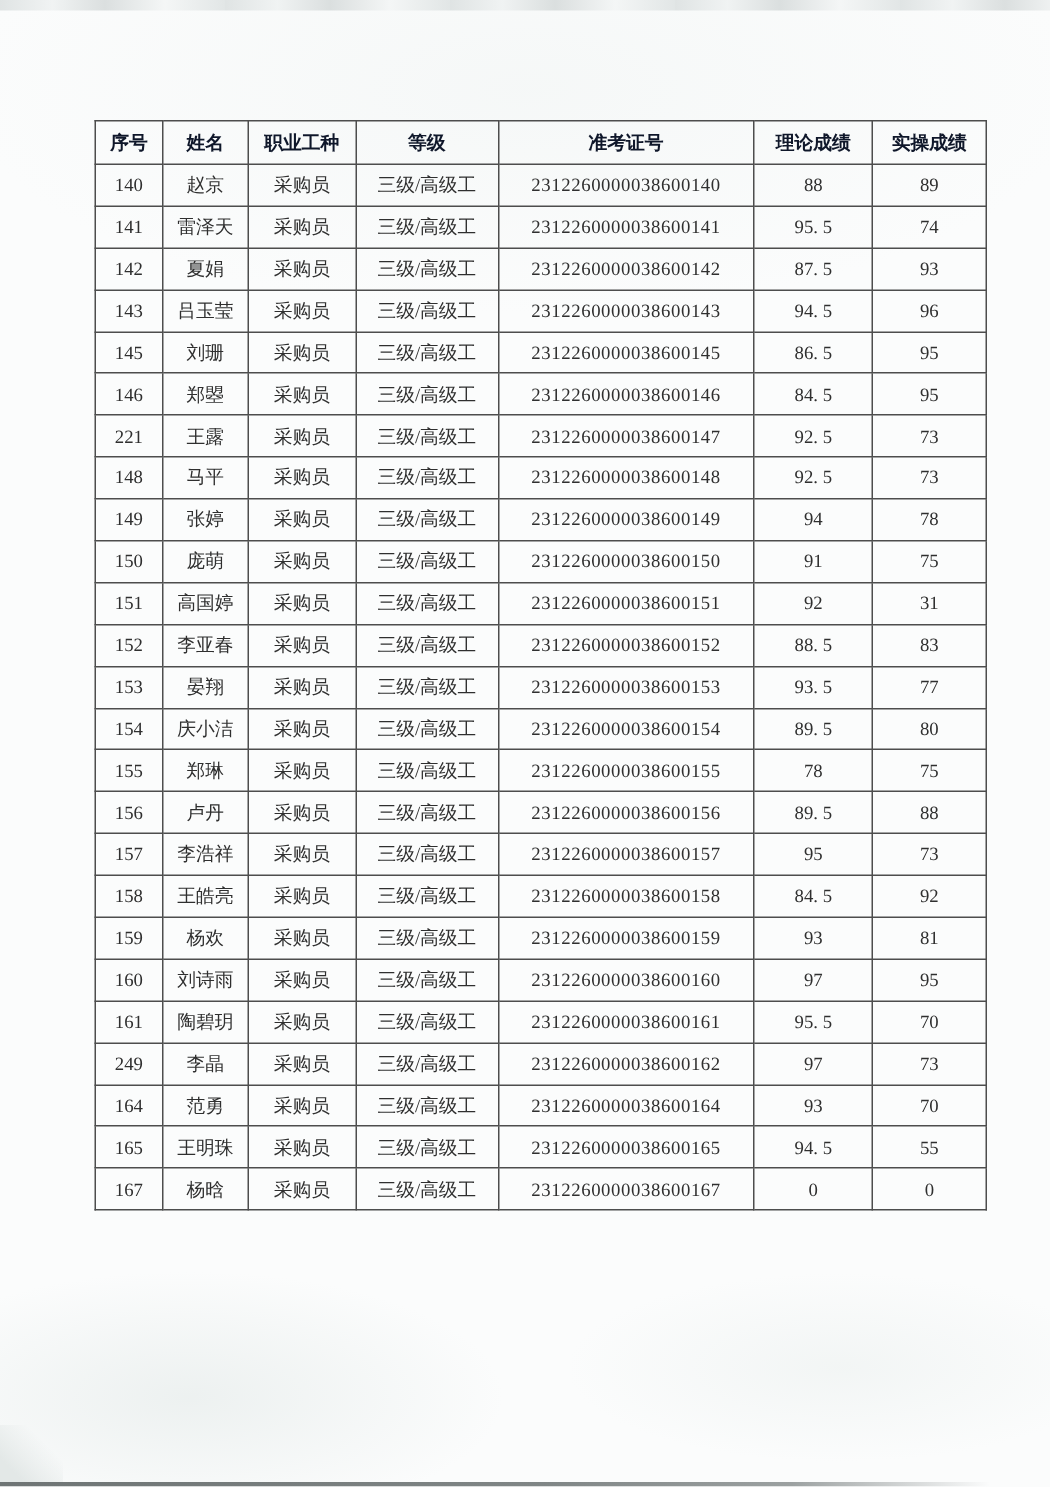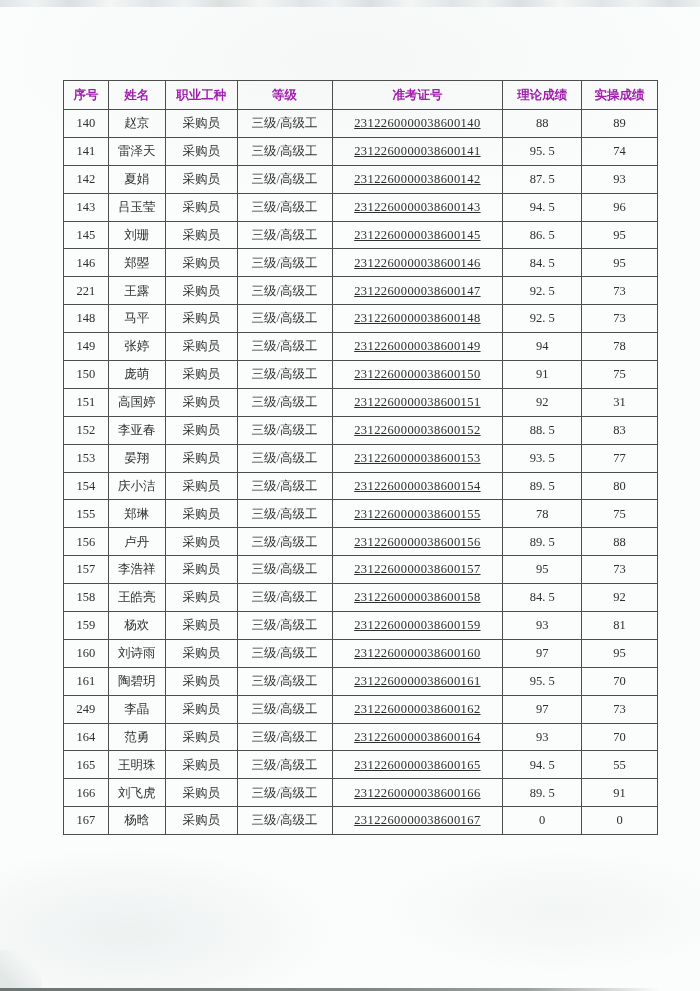--- a/index.html
+++ b/index.html
@@ -66,23 +66,23 @@
     font-size: 12.5px;
     line-height: 1;
     white-space: nowrap;
     overflow: hidden;
   }
   table.results thead tr { height: 29px; }
   table.results tbody tr { height: 27.9px; }
   table.results th {
     font-weight: bold;
     font-size: 12.5px;
-    color: #a21caf;
-  }
-  td[data-name="cell-exam-id"] { letter-spacing: 0.4px; text-decoration: underline; }
+    color: #0f172a;
+  }
+  td[data-name="cell-exam-id"] { letter-spacing: 0.4px; }
   col.c-seq       { width: 7.56%; }
   col.c-name      { width: 9.58%; }
   col.c-occ       { width: 12.10%; }
   col.c-level     { width: 15.97%; }
   col.c-id        { width: 28.74%; }
   col.c-theory    { width: 13.28%; }
   col.c-practical { width: 12.77%; }
 </style>
 </head>
 <body>
@@ -322,29 +322,20 @@
       <tr data-name="table-row">
         <td data-name="cell-seq">165</td>
         <td data-name="cell-name">王明珠</td>
         <td data-name="cell-occupation">采购员</td>
         <td data-name="cell-level">三级/高级工</td>
         <td data-name="cell-exam-id">2312260000038600165</td>
         <td data-name="cell-theory-score">94. 5</td>
         <td data-name="cell-practical-score">55</td>
       </tr>
       <tr data-name="table-row">
-        <td data-name="cell-seq">166</td>
-        <td data-name="cell-name">刘飞虎</td>
-        <td data-name="cell-occupation">采购员</td>
-        <td data-name="cell-level">三级/高级工</td>
-        <td data-name="cell-exam-id">2312260000038600166</td>
-        <td data-name="cell-theory-score">89. 5</td>
-        <td data-name="cell-practical-score">91</td>
-      </tr>
-      <tr data-name="table-row">
         <td data-name="cell-seq">167</td>
         <td data-name="cell-name">杨晗</td>
         <td data-name="cell-occupation">采购员</td>
         <td data-name="cell-level">三级/高级工</td>
         <td data-name="cell-exam-id">2312260000038600167</td>
         <td data-name="cell-theory-score">0</td>
         <td data-name="cell-practical-score">0</td>
       </tr>
     </tbody>
 </table>

